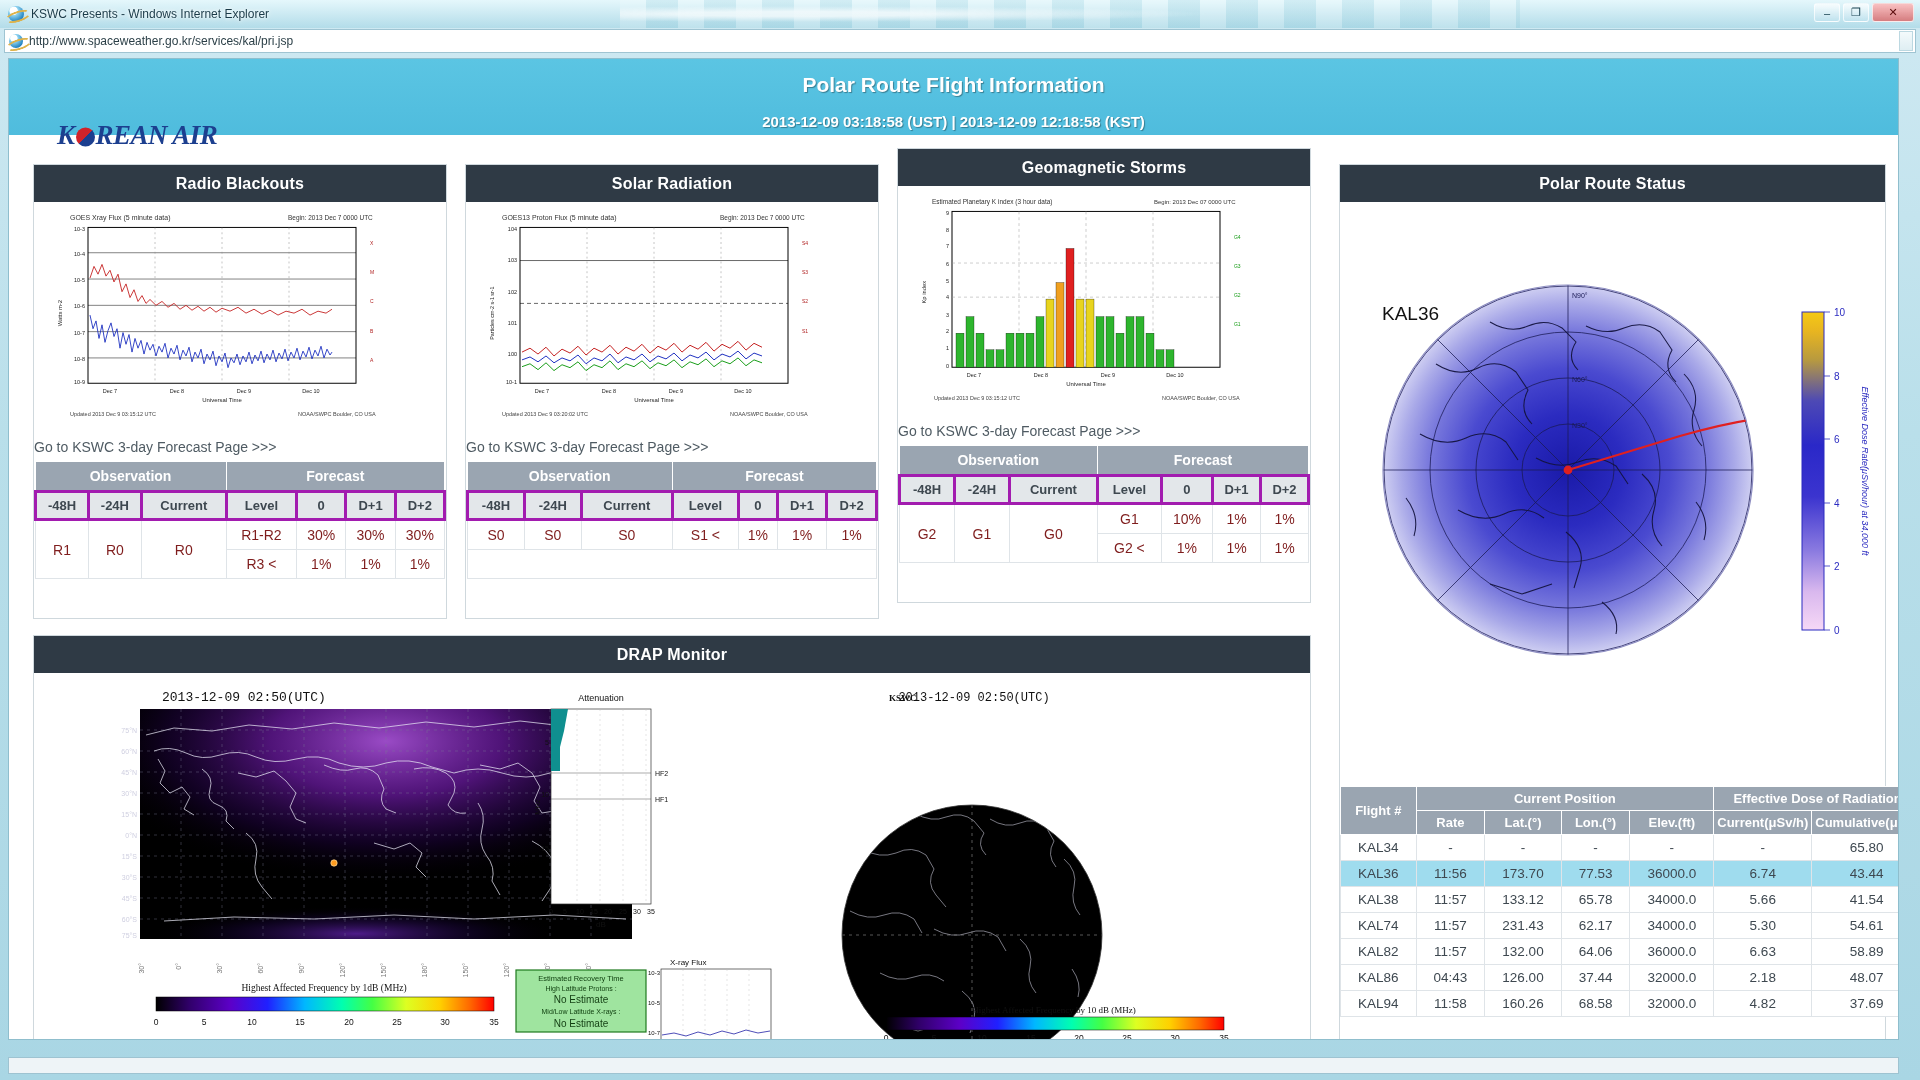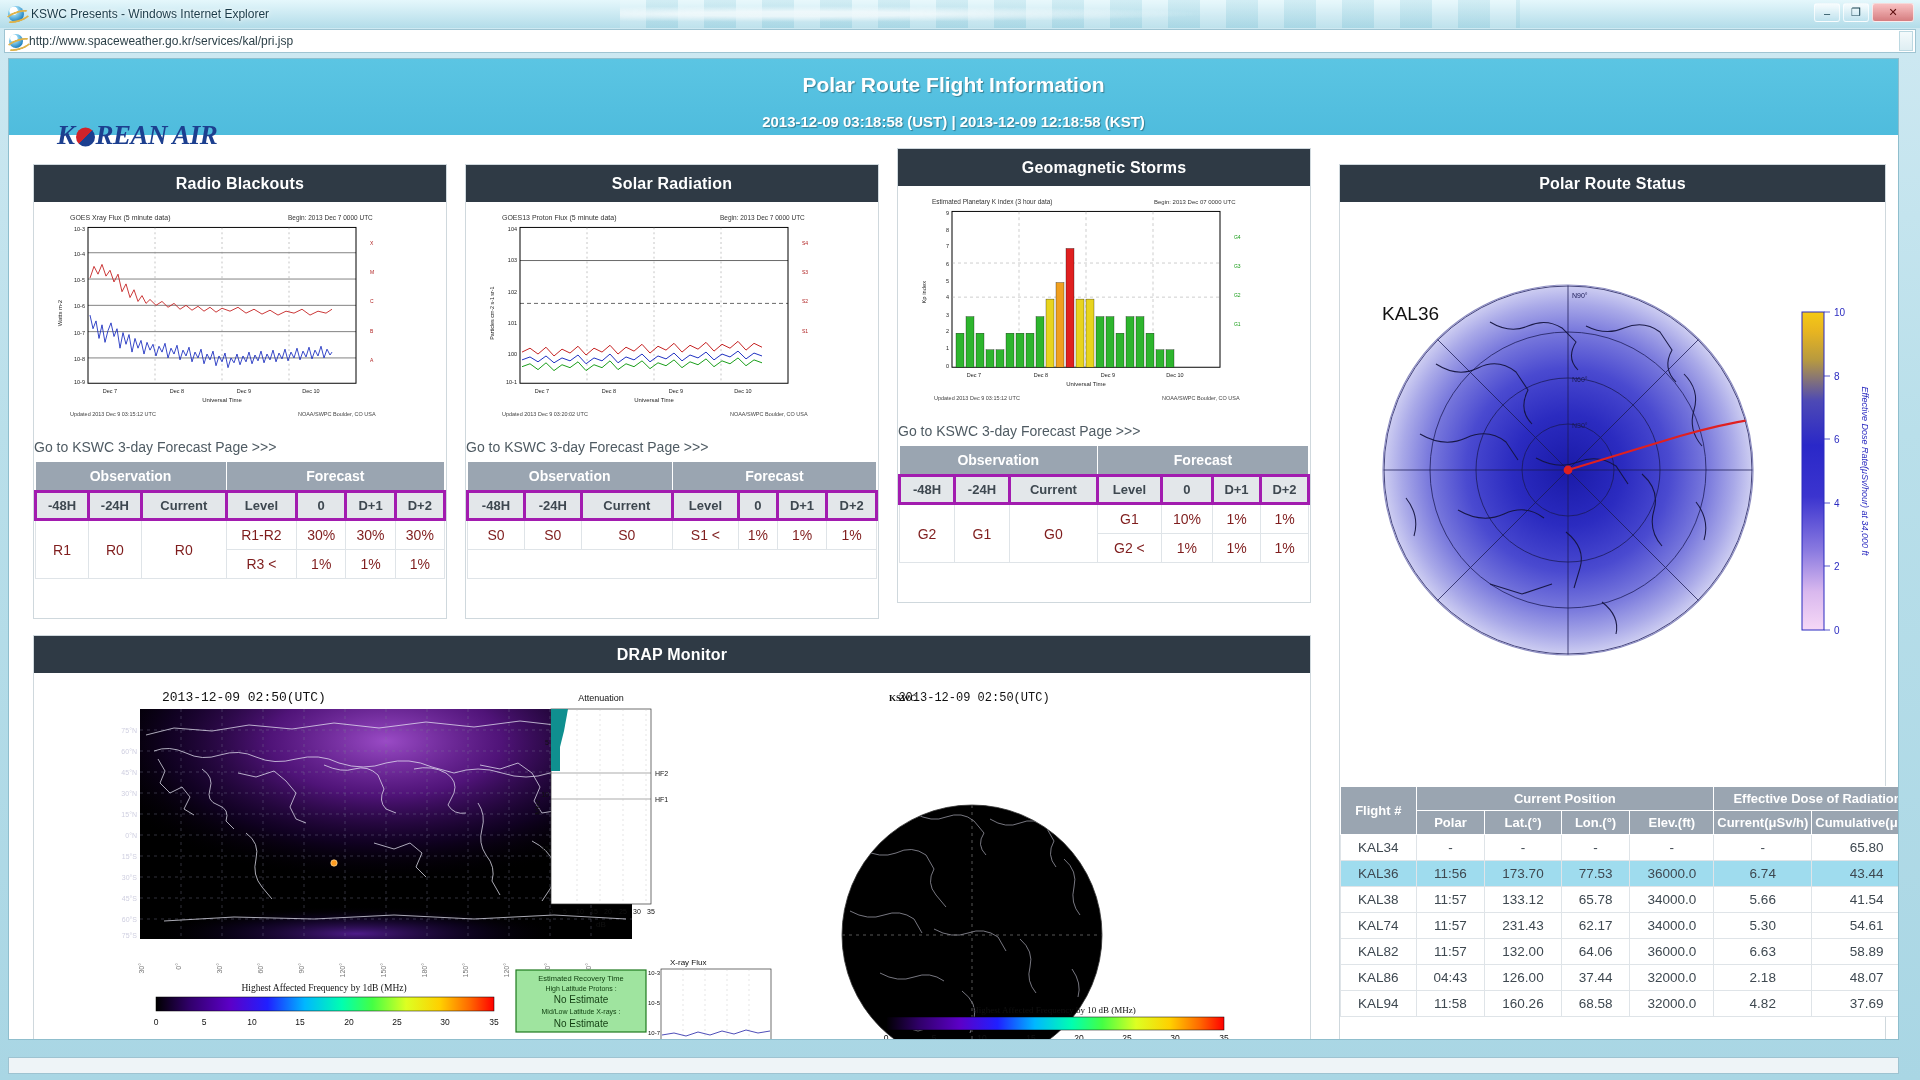--- a/index.html
+++ b/index.html
@@ -805,21 +805,21 @@
 
           <div style="position:absolute; left:0; right:0; top:584px;">
             <table class="flight-table">
               <tbody>
                   <tr>
                 <th rowspan="2">Flight #</th>
                 <th colspan="4">Current Position</th>
                 <th colspan="2">Effective Dose of Radiation</th>
               </tr>
               <tr>
-                <th>Polar</th>
+                <th>Rate</th>
                 <th>Lat.(°)</th>
                 <th>Lon.(°)</th>
                 <th>Elev.(ft)</th>
                 <th>Current(μSv/h)</th>
                 <th>Cumulative(μSv)</th>
               </tr>
               <tr>
                 <td>KAL34</td>
                 <td>-</td>
                 <td>-</td>

